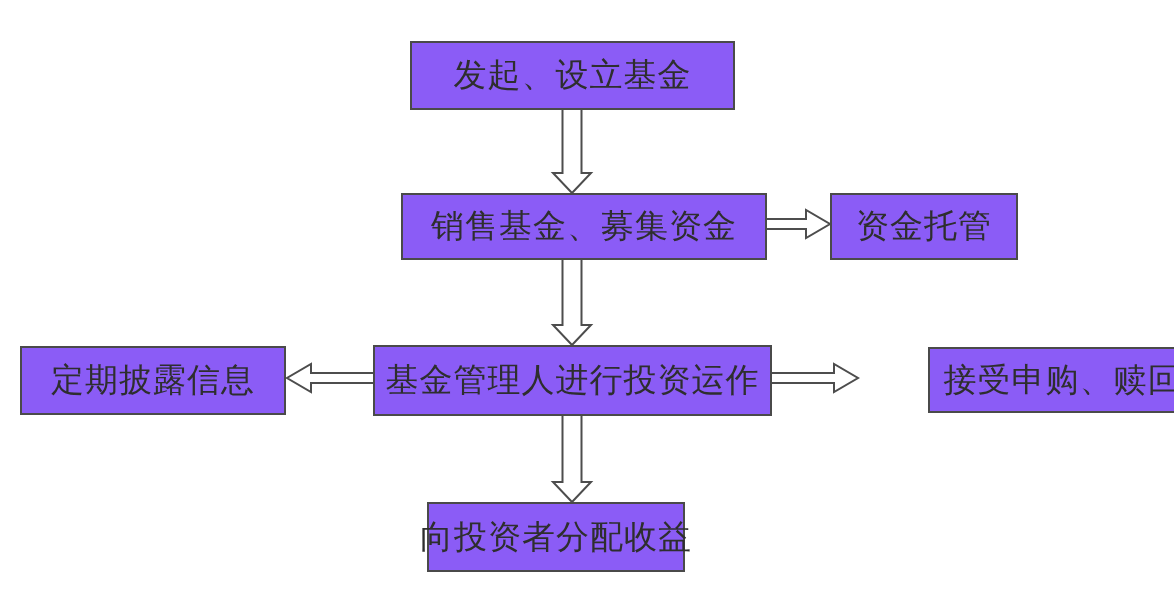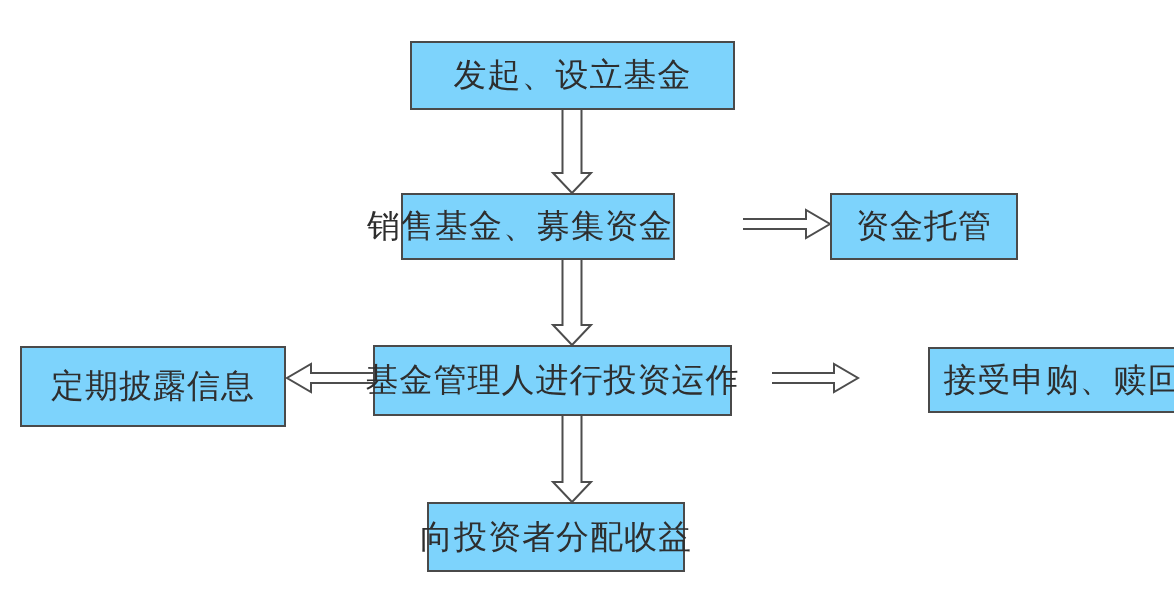--- a/index.html
+++ b/index.html
@@ -19,35 +19,35 @@
     position: absolute;
     left: 0;
     top: 0;
     width: 1174px;
     height: 595px;
   }
   .node {
     position: absolute;
     box-sizing: border-box;
     border: 2px solid #4a4a4a;
-    background: #7dd3fc;
+    background: #8b5cf6;
     display: flex;
     align-items: center;
     justify-content: center;
     color: #2e2e2e;
     font-size: 33px;
     letter-spacing: 1px;
     white-space: nowrap;
     text-align: center;
   }
   .node-initiate   { left: 410px; top: 41px;  width: 325px; height: 69px; }
-  .node-sell       { left: 401px; top: 193px; width: 274px; height: 67px; justify-content: flex-end; }
+  .node-sell       { left: 401px; top: 193px; width: 366px; height: 67px; }
   .node-custody    { left: 830px; top: 193px; width: 188px; height: 67px; text-align: right; }
-  .node-manager    { left: 373px; top: 345px; width: 359px; height: 71px; }
-  .node-disclose   { left: 20px;  top: 346px; width: 266px; height: 81px; }
+  .node-manager    { left: 373px; top: 345px; width: 399px; height: 71px; }
+  .node-disclose   { left: 20px;  top: 346px; width: 266px; height: 69px; }
   .node-subscribe  { left: 880px; top: 347px; width: 269px; height: 66px; margin-left: 48px; }
   .node-distribute { left: 427px; top: 502px; width: 258px; height: 70px; }
   .hollow-arrow {
     fill: #ffffff;
     stroke: #4d4d4d;
     stroke-width: 2;
     stroke-linejoin: miter;
   }
 </style>
 </head>

